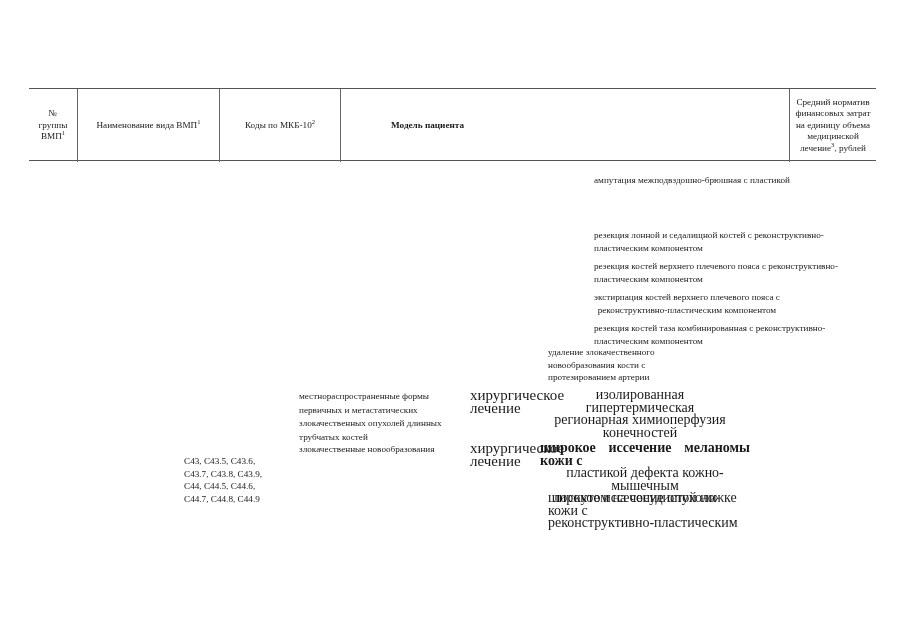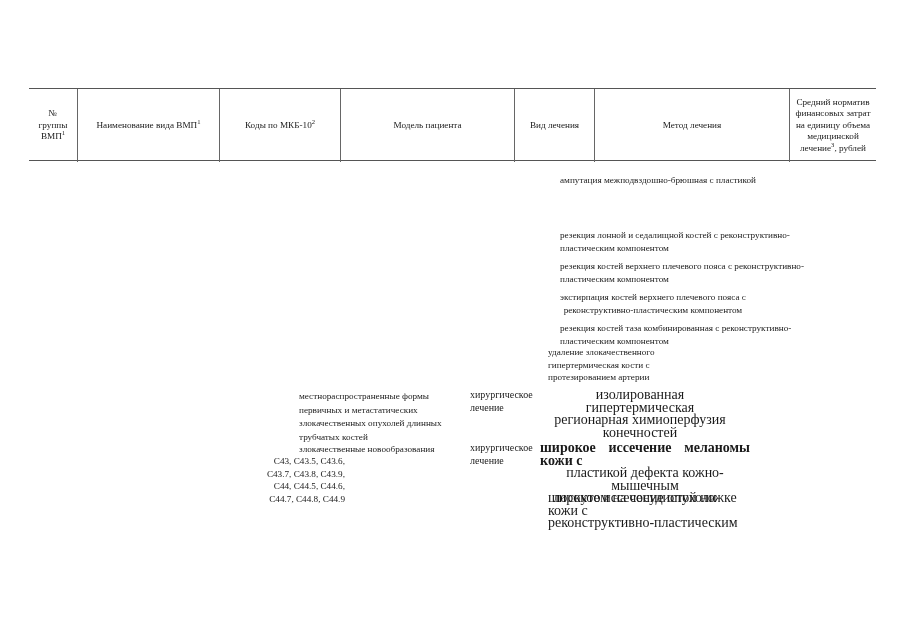--- a/index.html
+++ b/index.html
@@ -46,35 +46,35 @@
     font-size: 9.2px;
     line-height: 11.6px;
     padding: 2px 3px;
     color: #1a1a1a;
   }
   .hcell.vline { border-left: 1px solid #666; }
 
   .hc1 { left: 0px;   width: 48px; }
   .hc2 { left: 48px;  width: 142px; }
   .hc3 { left: 190px; width: 121px; }
-  .hc4 { left: 311px; width: 174px; }
+  .hc4 { left: 311px; width: 174px; font-weight: bold; }
   .hc5 { left: 485px; width: 80px; }
   .hc6 { left: 565px; width: 195px; }
   .hc7 { left: 760px; width: 87px; }
 
   .hc7 .htxt { line-height: 11.4px; }
 
   sup {
     font-size: 6.6px;
     vertical-align: super;
     line-height: 0;
   }
 
   
-  .m-line { position: absolute; left: 560px; font-size: 9.2px; line-height: 12.6px; }
+  .m-line { position: absolute; left: 594px; font-size: 9.2px; line-height: 12.6px; }
 
   
   .col6-just {
     position: absolute;
     left: 548px;
     width: 182px;
     font-size: 9.2px;
     line-height: 12.6px;
     text-align: justify;
     text-justify: inter-word;
@@ -87,21 +87,21 @@
     font-size: 14px;
     line-height: 12.6px;
     text-align: center;
   }
 
   
   .col5 {
     position: absolute;
     left: 470px;
     width: 72px;
-    font-size: 10px;
+    font-size: 15px;
     line-height: 12.6px;
     text-align: left;
   }
   .col5 p { margin: 0; }
 
   
   .col4 {
     position: absolute;
     left: 298px;
     width: 186px;
@@ -111,22 +111,21 @@
   }
   .col4 p { margin: 1px; }
 
   
   .col3 {
     position: absolute;
     left: 184px;
     width: 150px;
     font-size: 9.2px;
     line-height: 12.6px;
-    text-align: right;
-    margin-left: 11px;
+    text-align: left;
   }
   .col3 p { margin: 0; }
 </style>
 </head>
 <body>
 
 <div class="page">
 
   <div class="tbl-head">
 
@@ -143,27 +142,21 @@
     </div>
 
     <div class="hcell hc3 vline">
       <span class="htxt"><span>Коды по МКБ-10</span><sup>2</sup></span>
     </div>
 
     <div class="hcell hc4 vline">
       <span class="htxt">Модель пациента</span>
     </div>
 
-    <div class="hcell hc5 vline">
-      <span class="htxt">Вид лечения</span>
-    </div>
-
-    <div class="hcell hc6 vline">
-      <span class="htxt">Метод лечения</span>
-    </div>
+
 
     <div class="hcell hc7 vline">
       <span class="htxt">
         <span>Средний норматив</span><br>
         <span>финансовых затрат</span><br>
         <span>на единицу объема</span><br>
         <span>медицинской</span><br>
         <span>лечение</span><sup>3</sup><span>, рублей</span>
       </span>
     </div>
@@ -190,21 +183,21 @@
     <div>реконструктивно-пластическим компонентом</div>
   </div>
 
   <div class="m-line" style="top:322px;">
     <div>резекция костей таза комбинированная с реконструктивно-</div>
     <div>пластическим компонентом</div>
   </div>
 
   <div class="col6-just" style="top:346px;">
     <p>удаление злокачественного</p>
-    <p>гипертермическая кости с</p>
+    <p>новообразования кости с</p>
     <p>протезированием артерии</p>
   </div>
 
   <div class="col6-center" style="top:389px; left:540px; width:200px;">
     <div>изолированная гипертермическая</div>
     <div>регионарная химиоперфузия</div>
     <div>конечностей</div>
   </div>
 
   <div class="col6-center" style="top:442px; left:540px; width:210px;">

